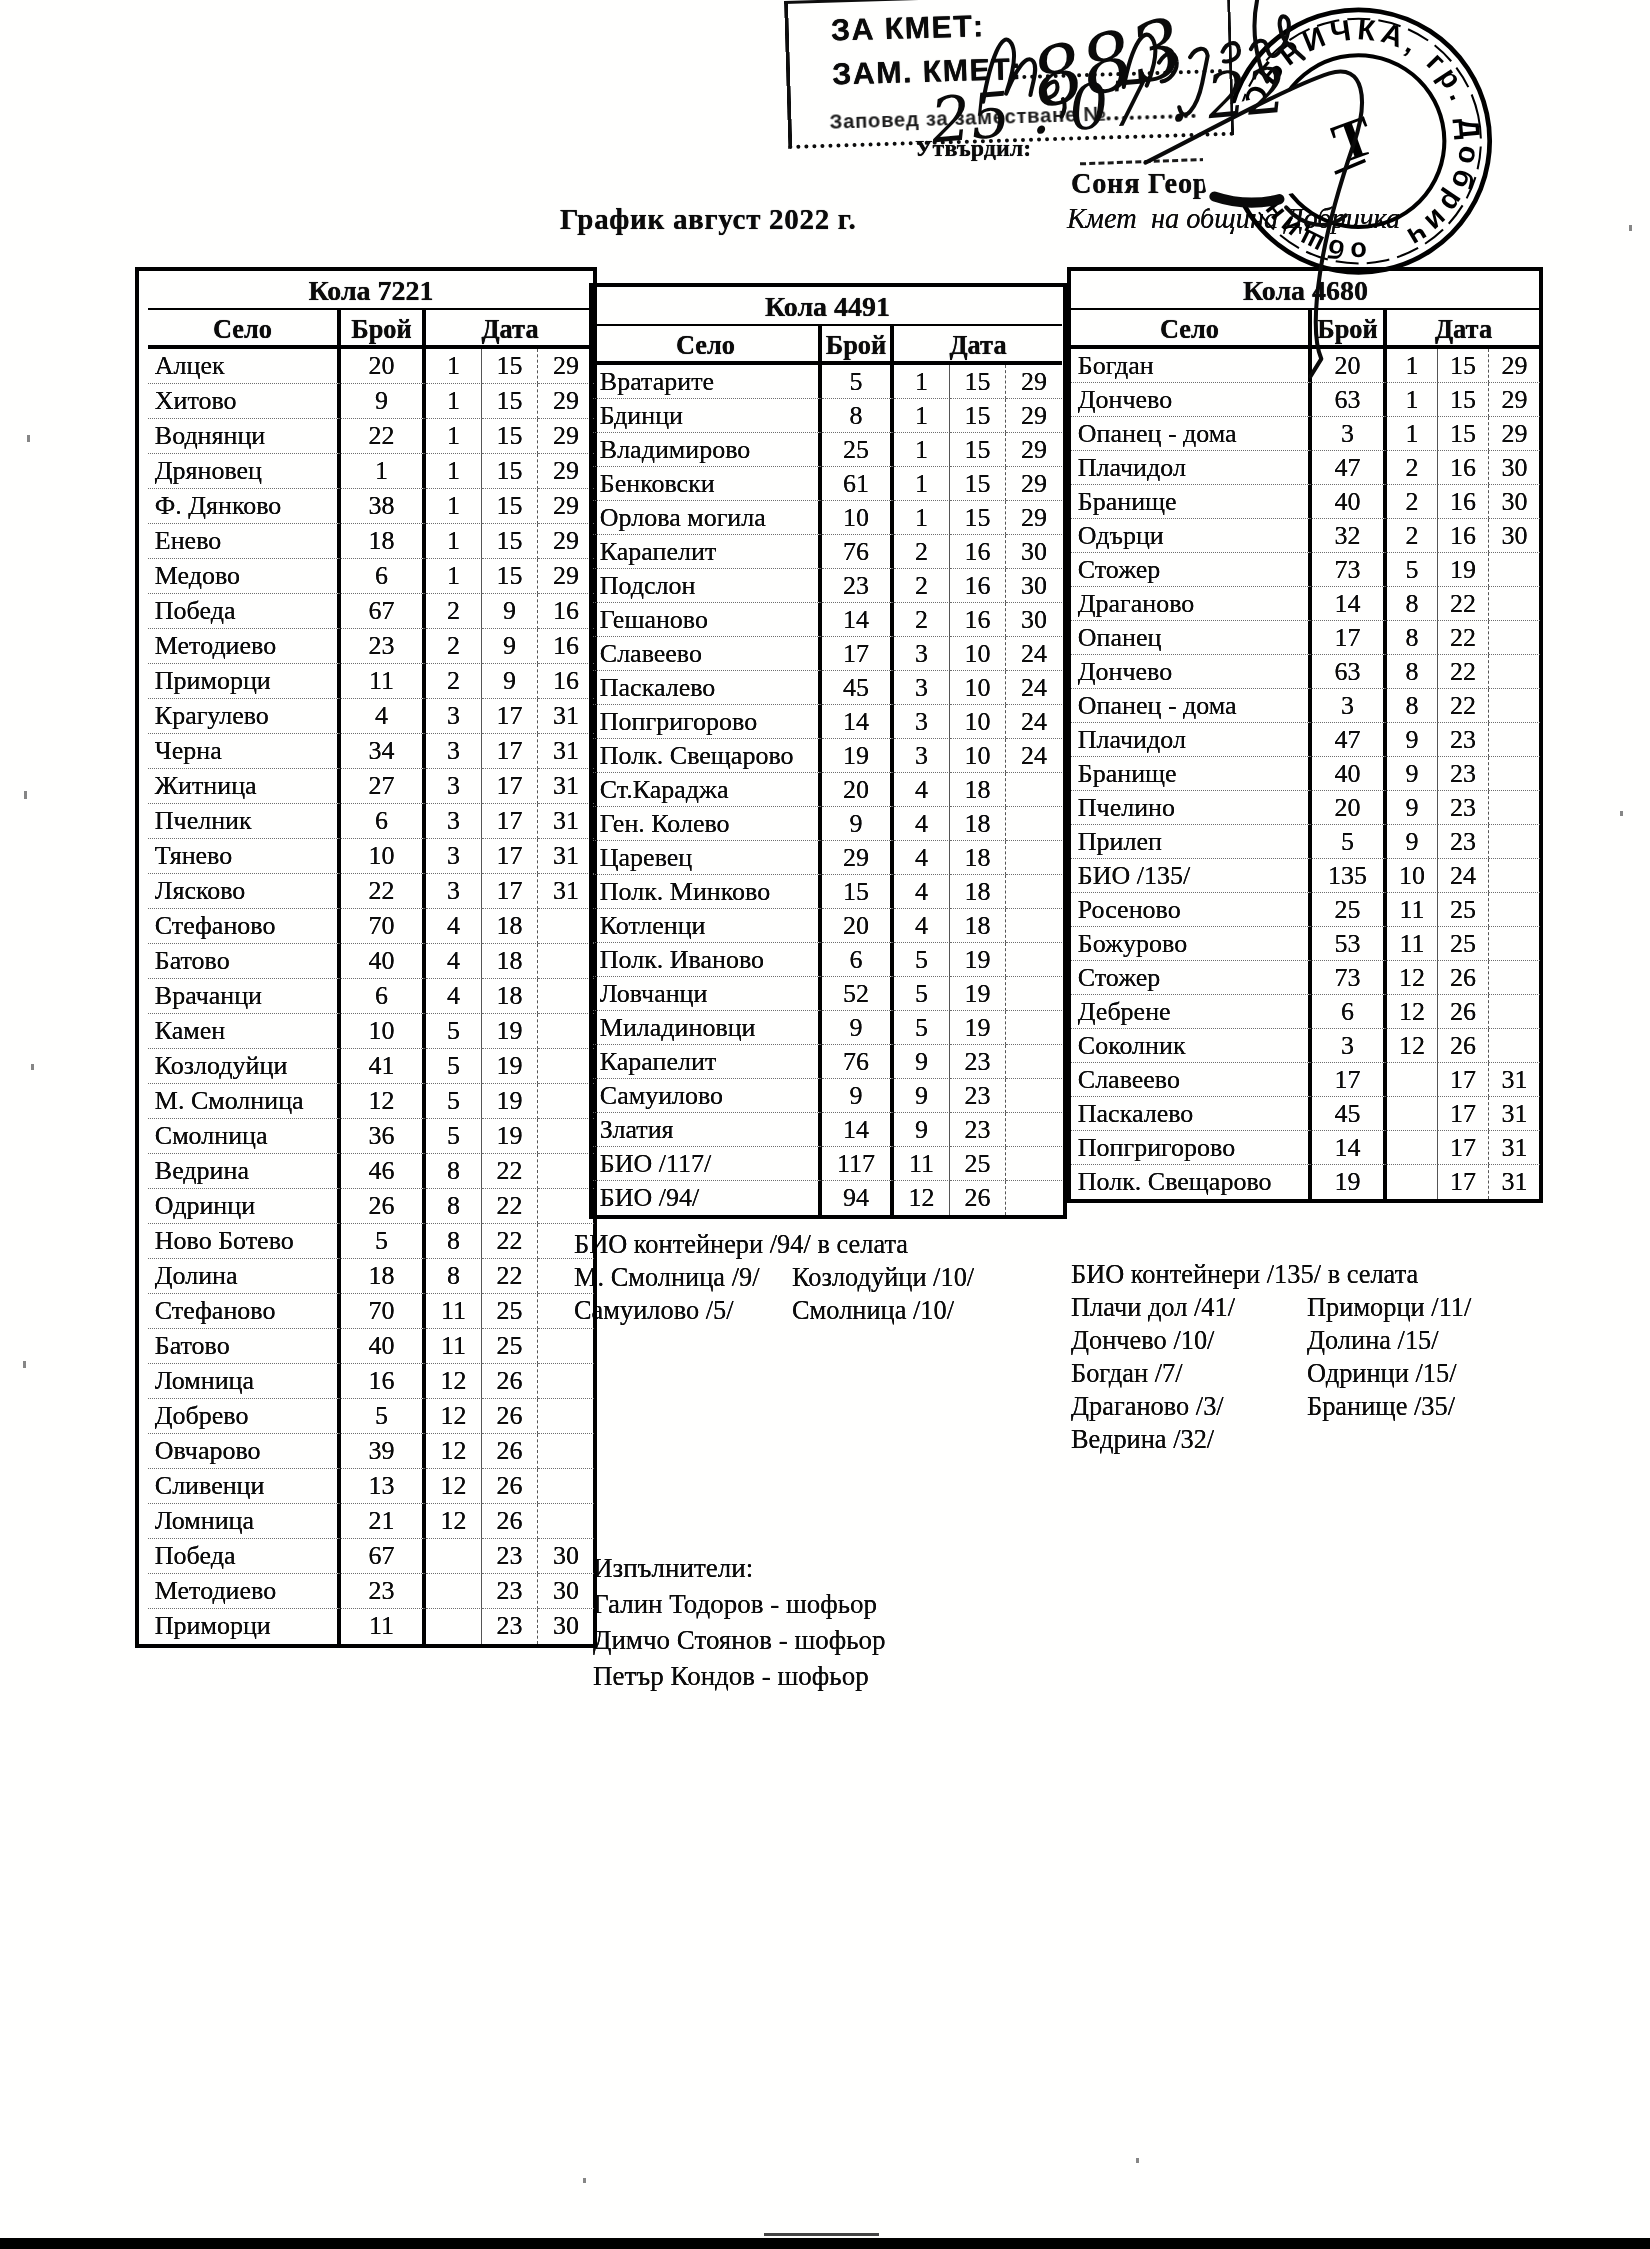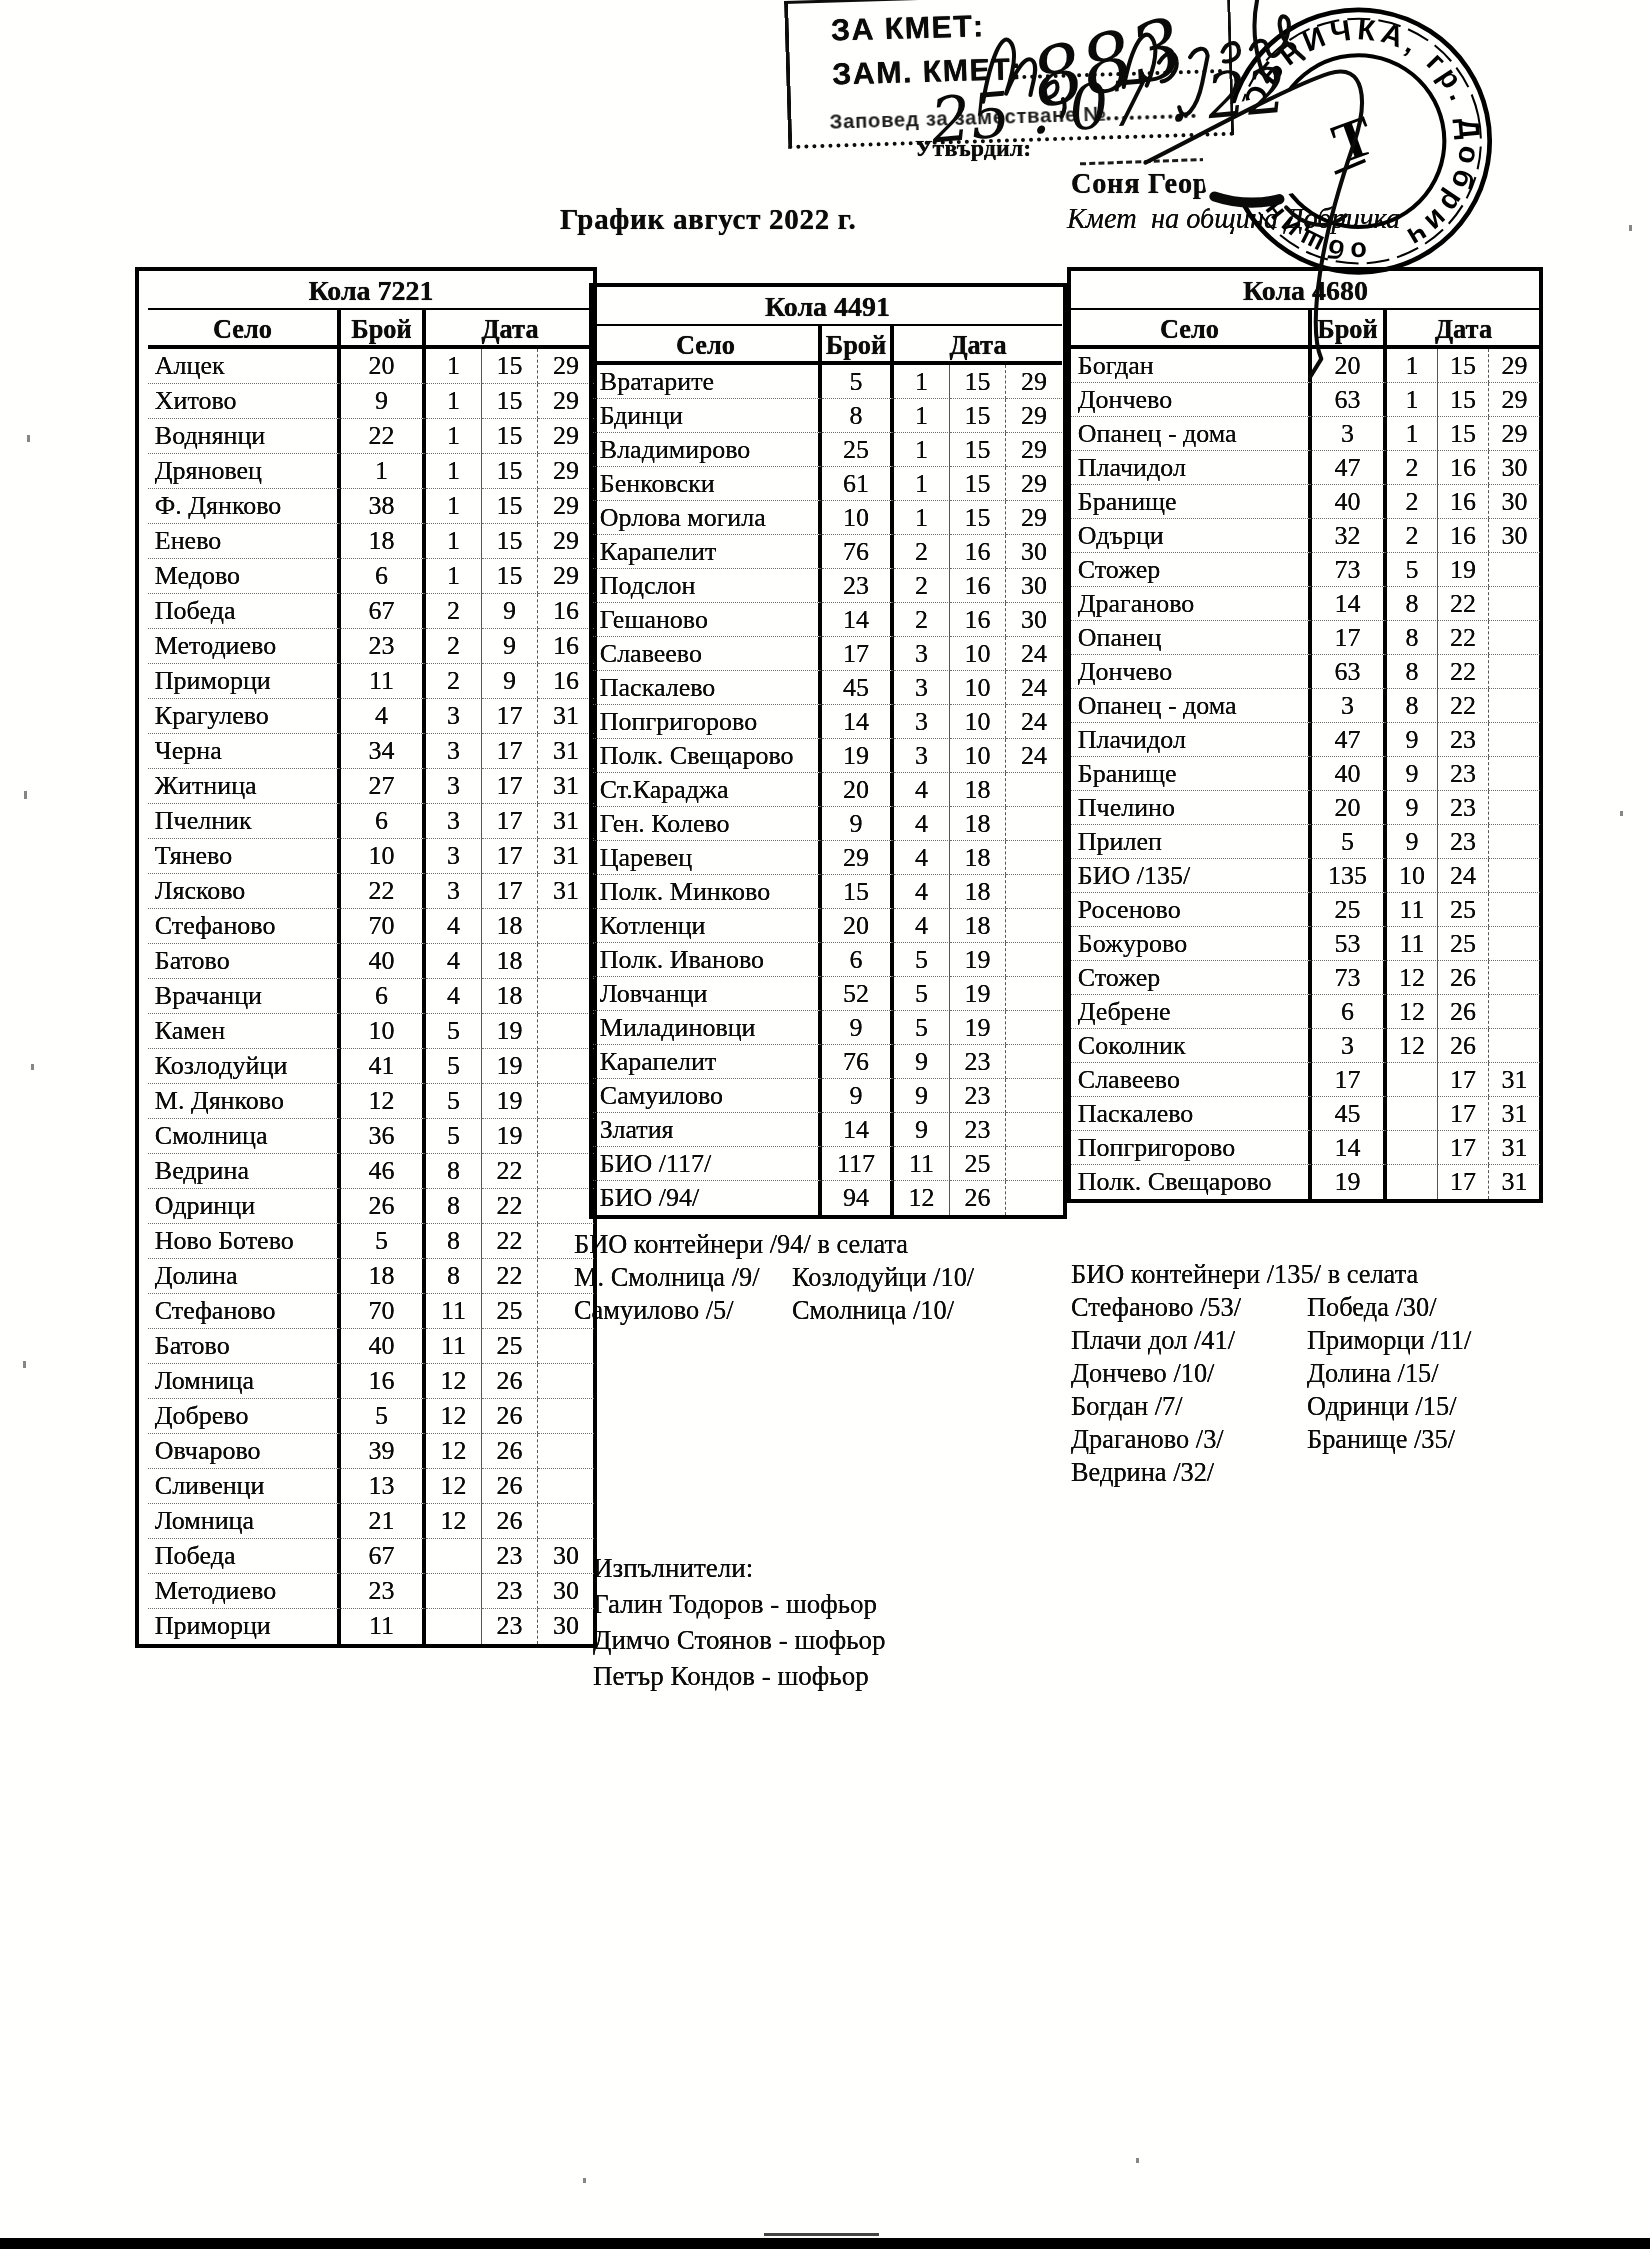--- a/index.html
+++ b/index.html
@@ -229,21 +229,21 @@
       <div class="cell sel vsep">Камен</div>
       <div class="cell cnt vsep">10</div>
       <div class="cell d1">5</div>
       <div class="cell d2">19</div>
       <div class="cell d3"></div>
       <div class="cell sel vsep">Козлодуйци</div>
       <div class="cell cnt vsep">41</div>
       <div class="cell d1">5</div>
       <div class="cell d2">19</div>
       <div class="cell d3"></div>
-      <div class="cell sel vsep">М. Дянково</div>
+      <div class="cell sel vsep">М. Смолница</div>
       <div class="cell cnt vsep">12</div>
       <div class="cell d1">5</div>
       <div class="cell d2">19</div>
       <div class="cell d3"></div>
       <div class="cell sel vsep">Смолница</div>
       <div class="cell cnt vsep">36</div>
       <div class="cell d1">5</div>
       <div class="cell d2">19</div>
       <div class="cell d3"></div>
       <div class="cell sel vsep">Ведрина</div>
@@ -586,24 +586,20 @@
         <div class="nc1">М. Смолница /9/</div>
         <div class="nc2">Козлодуйци /10/</div>
       </div>
       <div class="nrow">
         <div class="nc1">Самуилово /5/</div>
         <div class="nc2">Смолница /10/</div>
       </div>
     </div>
   <div class="abs notes" id="notes-4680">
       <div class="ntitle">БИО контейнери /135/ в селата</div>
-      <div class="nrow">
-        <div class="nc1">Стефаново /53/</div>
-        <div class="nc2">Победа /30/</div>
-      </div>
       <div class="nrow">
         <div class="nc1">Плачи дол /41/</div>
         <div class="nc2">Приморци /11/</div>
       </div>
       <div class="nrow">
         <div class="nc1">Дончево /10/</div>
         <div class="nc2">Долина /15/</div>
       </div>
       <div class="nrow">
         <div class="nc1">Богдан /7/</div>

